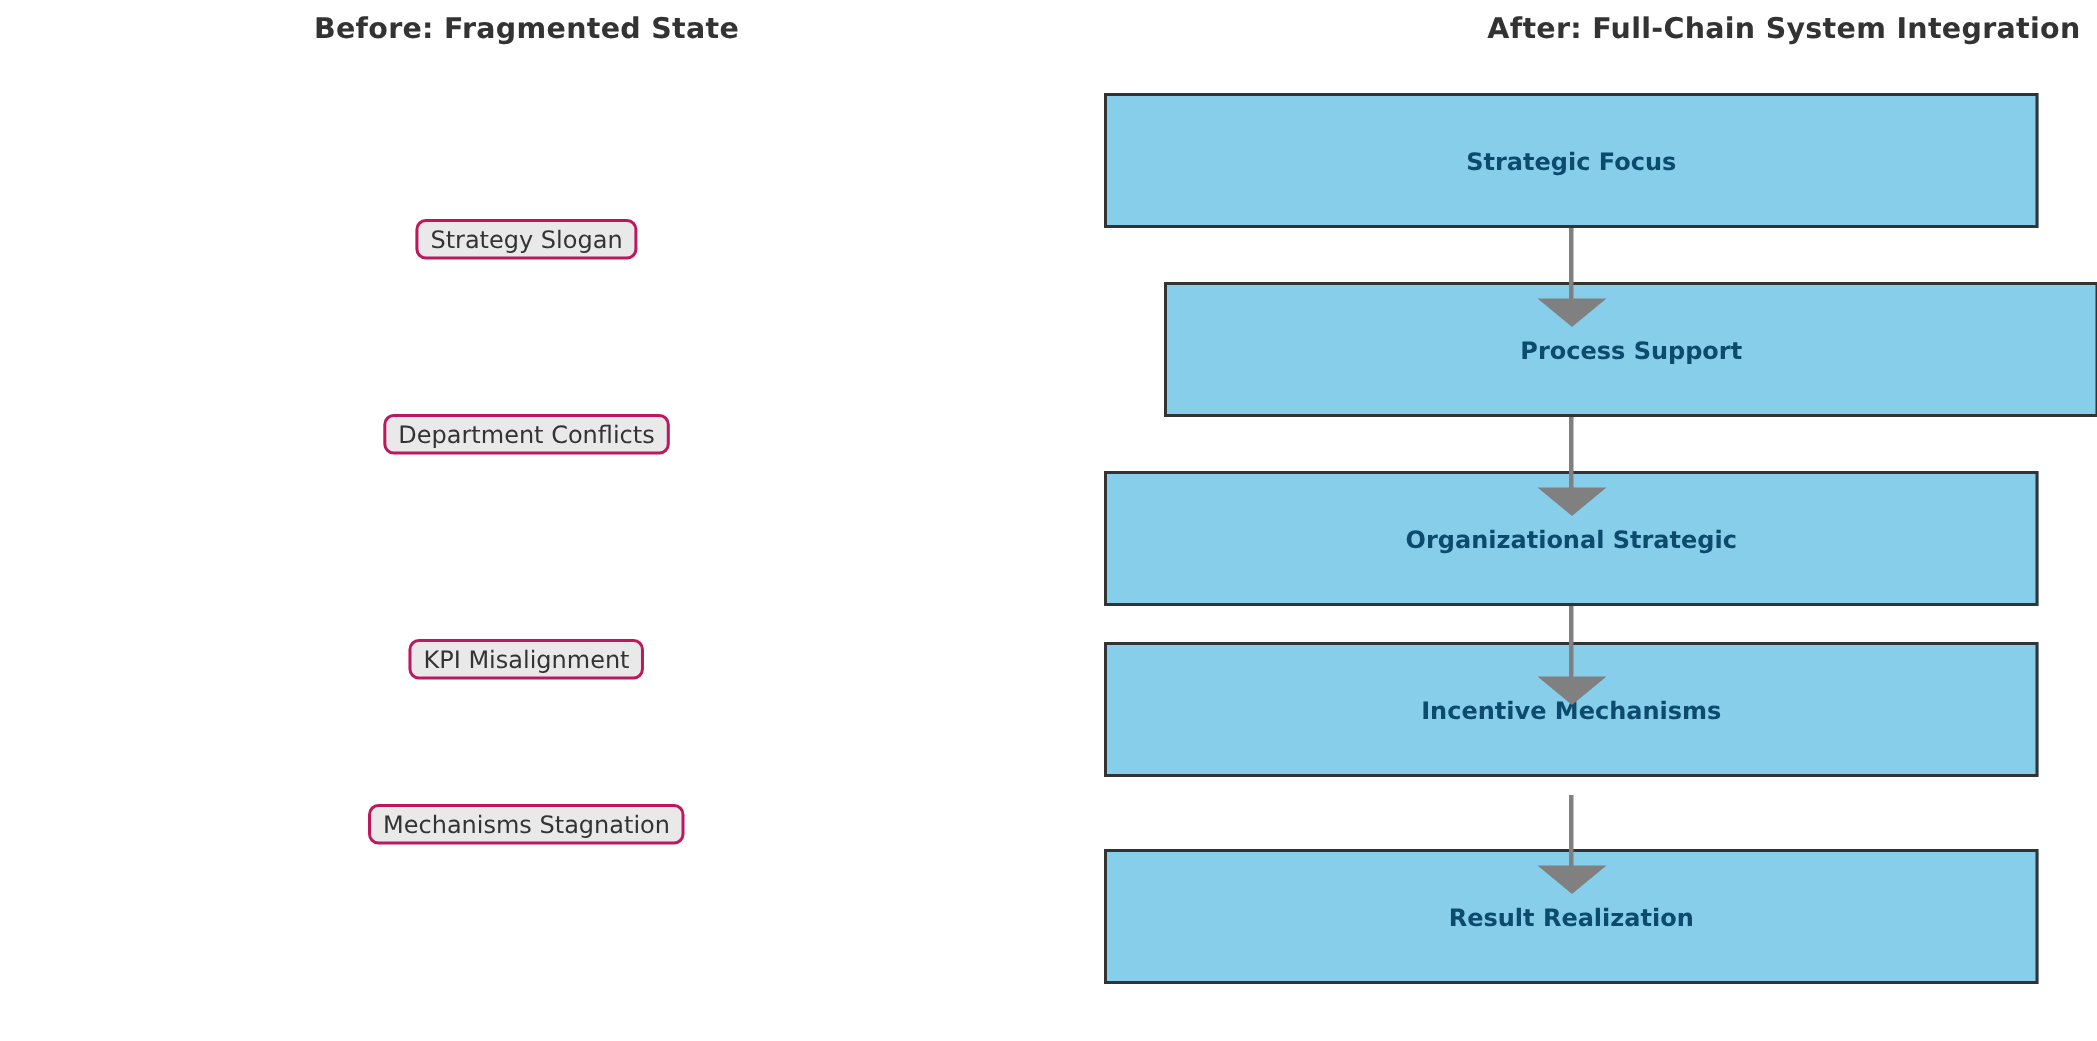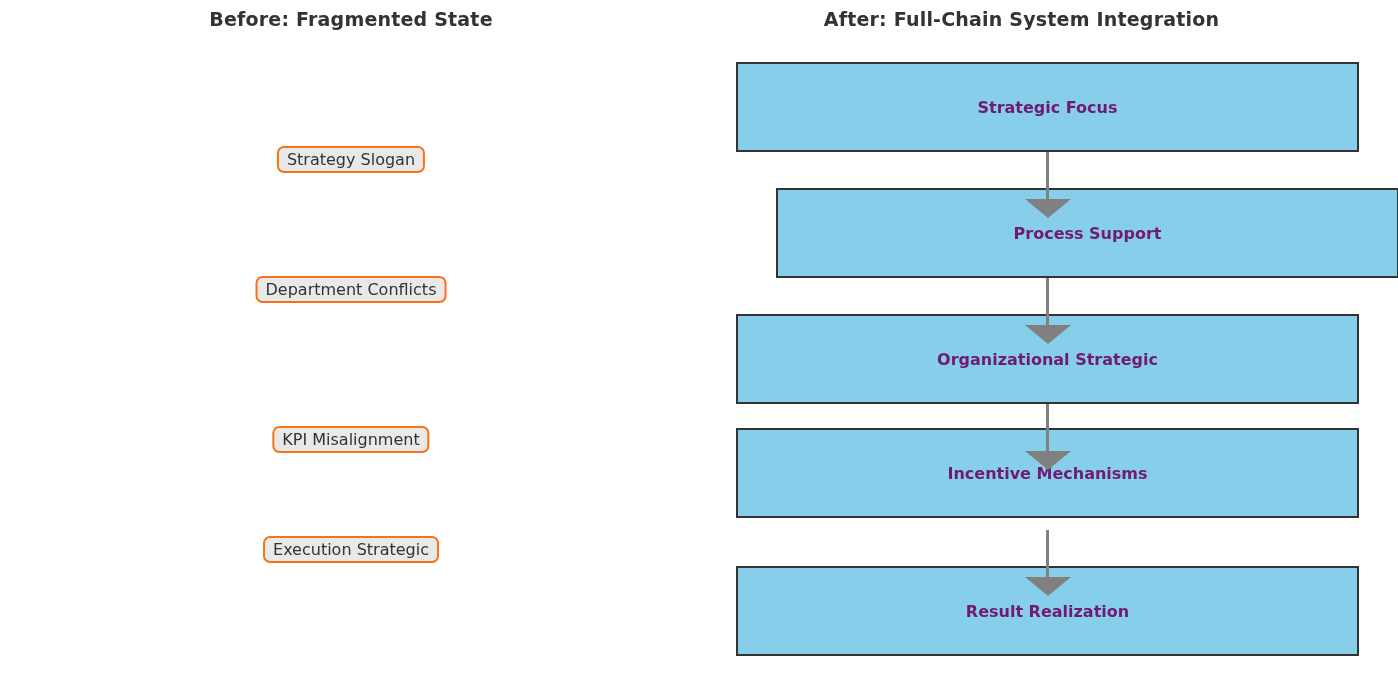--- a/index.html
+++ b/index.html
@@ -18,29 +18,29 @@
   .col-title {
     position: absolute;
     top: 8px;
     text-align: center;
     font-size: 19px;
     font-weight: bold;
     color: #333333;
     letter-spacing: 0.2px;
   }
   .before-title { left: 0; width: 702px; }
-  .after-title  { left: 710px; width: 623px; }
+  .after-title  { left: 764px; width: 623px; text-align: right; }
 
   
   .before-item {
     position: absolute;
     left: 351px;
     transform: translateX(-50%);
     background: #e9e9e9;
-    border: 2px solid #f97316;
+    border: 2px solid #be185d;
     border-radius: 7px;
     padding: 2px 8px 3px 8px;
     font-size: 16px;
     color: #333333;
     white-space: nowrap;
     box-sizing: border-box;
     height: 27px;
     line-height: 20px;
   }
   .before-item.i0 { top: 146px; }
@@ -62,21 +62,21 @@
     width: 623px;
     height: 90px;
     box-sizing: border-box;
     background: #87CEEB;
     border: 2px solid #333333;
     display: flex;
     align-items: center;
     justify-content: center;
     font-size: 16px;
     font-weight: bold;
-    color: #701a75;
+    color: #0c4a6e;
     z-index: 1;
   }
   .flow-step.s0 { top: 0px;   }
   .flow-step.s1 { top: 126px; margin-left: 40px; }
   .flow-step.s2 { top: 252px; }
   .flow-step.s3 { top: 366px; text-align: center; }
   .flow-step.s4 { top: 504px; }
 
   
   .flow-arrow {
@@ -117,21 +117,21 @@
 
 <div class="canvas">
 
   <div class="col-title before-title">Before: Fragmented State</div>
 
   <div class="col-title after-title">After: Full-Chain System Integration</div>
 
   <div class="before-item i0">Strategy Slogan</div>
   <div class="before-item i1">Department Conflicts</div>
   <div class="before-item i2">KPI Misalignment</div>
-  <div class="before-item i3">Execution Strategic</div>
+  <div class="before-item i3">Mechanisms Stagnation</div>
 
   <div class="after-col">
 
     <div class="flow-step s0">Strategic Focus</div>
 
     <div class="flow-step s1">Process Support</div>
 
     <div class="flow-step s2">Organizational Strategic</div>
 
     <div class="flow-step s3">Incentive Mechanisms</div>

